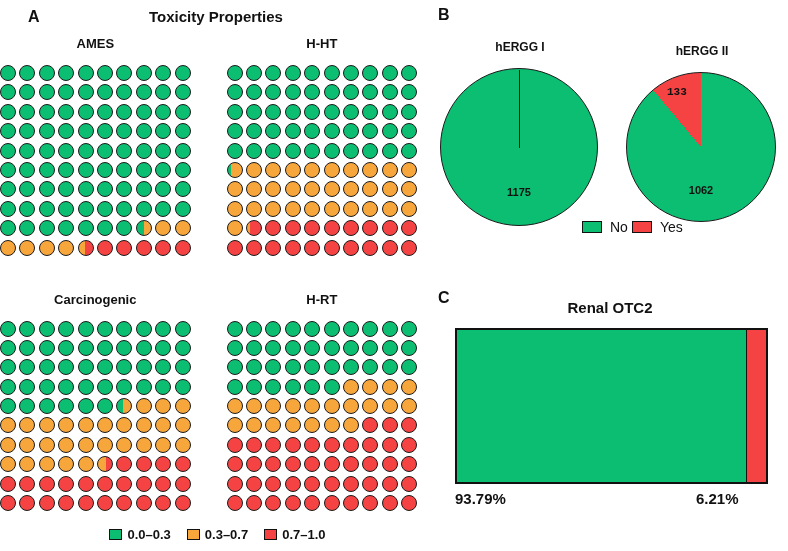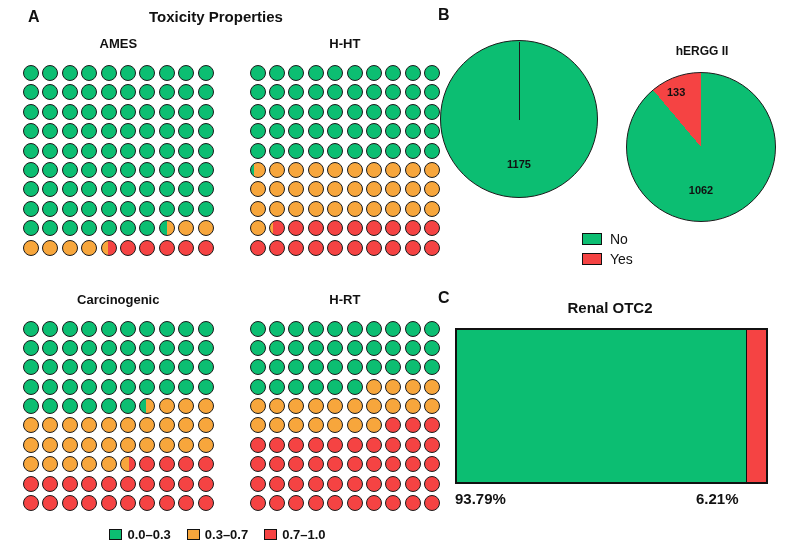--- a/index.html
+++ b/index.html
@@ -5,21 +5,21 @@
   html,body{margin:0;padding:0;background:#fff;}
   body{width:788px;height:551px;font-family:"Liberation Sans","DejaVu Sans",sans-serif;color:#111;}
   .figure{position:relative;width:788px;height:551px;background:#fff;overflow:hidden;}
 
   
   .panel-a{position:absolute;left:0;top:0;width:432px;height:551px;}
   .panel-letter{position:absolute;font-size:16px;font-weight:bold;}
   .panel-a .panel-letter{left:28px;top:8px;}
   .panel-title{position:absolute;left:0;width:100%;text-align:center;font-size:15px;font-weight:bold;}
   .panel-a .panel-title{top:8px;}
-  .waffle-area{position:absolute;left:23px;top:36px;display:grid;grid-template-columns:repeat(2,190.6px);column-gap:30px;row-gap:34px;gap:36px;}
+  .waffle-area{position:absolute;left:0;top:36px;display:grid;grid-template-columns:repeat(2,190.6px);column-gap:30px;row-gap:34px;gap:36px;}
   .waffle h2{margin:0 0 14px 0;font-size:13px;font-weight:bold;text-align:center;}
   .dots{display:grid;grid-template-columns:repeat(10,16px);grid-auto-rows:16px;gap:3.4px;}
   .dot{width:16px;height:16px;border-radius:50%;border:1px solid #1c1c1c;box-sizing:border-box;}
   .legend-a{position:absolute;left:12px;top:527px;width:411px;display:flex;justify-content:center;gap:16px;align-items:center;}
   .legend-a .legend-item{display:flex;align-items:center;gap:5px;}
   .legend-a .swatch{width:13px;height:11px;border:1.5px solid #111;box-sizing:border-box;display:inline-block;}
   .legend-a .legend-label{font-size:13px;font-weight:bold;}
 
   
   .panel-b{position:absolute;left:432px;top:0;width:356px;height:285px;}
@@ -28,22 +28,22 @@
   .pie-block{position:absolute;text-align:center;}
   .pie-block h2{margin:0 0 14px 0;font-size:12px;font-weight:bold;}
   .pie{position:relative;border-radius:50%;border:1px solid #1b1b1b;box-sizing:border-box;}
   .pie1-block{left:8px;top:40px;width:160px;}
   .pie1-block .pie{width:158px;height:158px;text-decoration:underline;}
   .pie2-block{left:194px;top:44px;width:152px;}
   .pie2-block .pie{width:150px;height:150px;}
   .pie-hairline{position:absolute;left:50%;top:1px;width:1px;height:50%;background:#1b1b1b;}
   .pie-val{position:absolute;font-size:11px;font-weight:bold;color:#111;}
   .pie-val-bottom{left:50%;transform:translateX(-50%);bottom:17%;}
-  .pie-val-red{left:27%;top:9%;}
-  .legend-b{position:absolute;left:150px;top:231px;display:flex;flex-direction:column;gap:4px;}
+  .pie-val-red{left:27%;top:9%;font-family:Liberation Mono, monospace;}
+  .legend-b{position:absolute;left:150px;top:219px;display:flex;flex-direction:row;gap:4px;}
   .legend-b .legend-item{display:flex;align-items:center;gap:8px;}
   .legend-b .swatch{width:20px;height:12px;border:1.5px solid #111;box-sizing:border-box;display:inline-block;}
   .legend-b .legend-label{font-size:14px;}
 
   
   .panel-c{position:absolute;left:432px;top:285px;width:356px;height:266px;}
   .panel-c .panel-letter{left:6px;top:4px;}
   .panel-c .panel-title{top:14px;}
   .stacked-bar{position:absolute;left:23px;top:43px;width:313px;height:156px;border:2px solid #111;box-sizing:border-box;display:flex;}
   .bar-seg{height:100%;}
@@ -497,20 +497,21 @@
           <span class="swatch" style="background: rgb(245, 67, 67);"></span>
           <span class="legend-label">0.7–1.0</span>
         </div>
       </div>
   </section>
 
   <section class="panel-b">
     <span class="panel-letter">B</span>
 
     <div class="pie-block pie1-block">
+      <h2>hERGG I</h2>
       <div class="pie" style="background: rgb(12, 190, 114);">
         <div class="pie-hairline"></div>
         <span class="pie-val pie-val-bottom">1175</span>
       </div>
     </div>
 
     <div class="pie-block pie2-block">
       <h2>hERGG II</h2>
       <div class="pie" style="background: conic-gradient(rgb(12, 190, 114) 0%, rgb(12, 190, 114) 88.8703%, rgb(245, 67, 67) 88.8703%, rgb(245, 67, 67) 100%);">
         <span class="pie-val pie-val-red">133</span>

